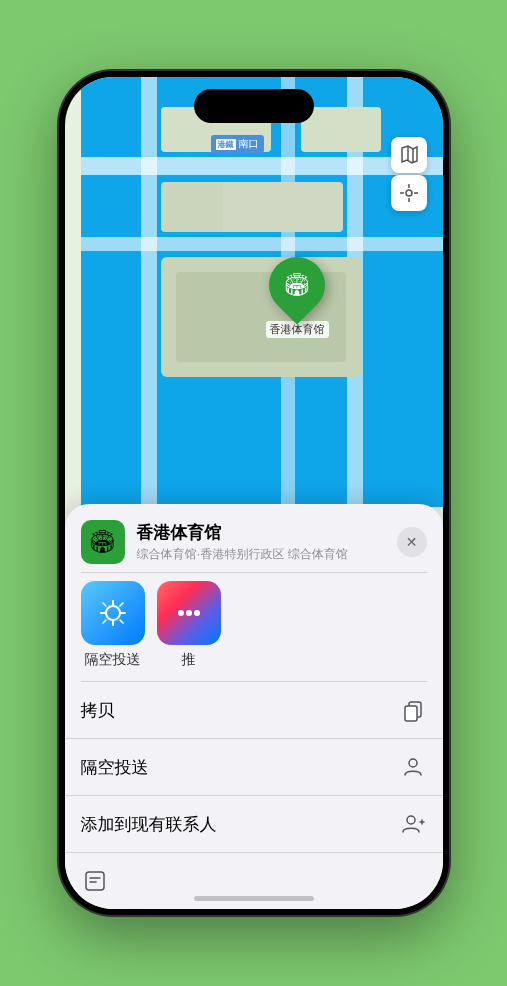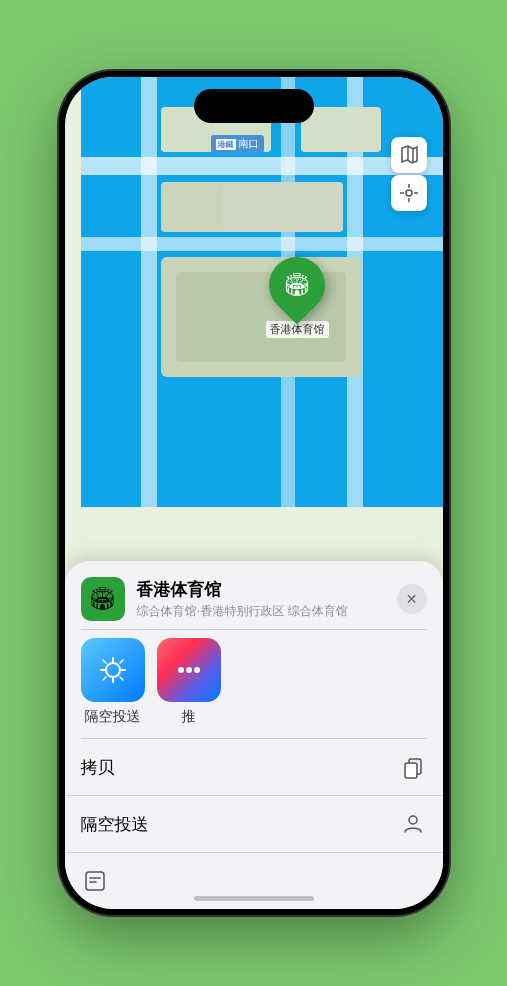--- a/index.html
+++ b/index.html
@@ -491,20 +491,31 @@
       <div class="action-row">
         <span class="action-label">隔空投送</span>
         <div class="action-icon">
           <svg width="24" height="24" viewBox="0 0 24 24">
               <circle cx="12" cy="8" r="4" stroke="#555" stroke-width="1.5" fill="none"></circle>
               <path d="M4 20 C4 15 20 15 20 20" stroke="#555" stroke-width="1.5" fill="none" stroke-linecap="round"></path>
             </svg>
         </div>
       </div>
 
+      <div class="action-row">
+        <span class="action-label">添加到现有联系人</span>
+        <div class="action-icon">
+          <svg width="24" height="24" viewBox="0 0 24 24">
+              <circle cx="10" cy="8" r="4" stroke="#555" stroke-width="1.5" fill="none"></circle>
+              <path d="M2 20 C2 15 18 15 18 20" stroke="#555" stroke-width="1.5" fill="none" stroke-linecap="round"></path>
+              <line x1="19" y1="10" x2="23" y2="10" stroke="#555" stroke-width="1.5" stroke-linecap="round"></line>
+              <line x1="21" y1="8" x2="21" y2="12" stroke="#555" stroke-width="1.5" stroke-linecap="round"></line>
+            </svg>
+        </div>
+      </div>
 
       <div class="action-row">
         <div class="action-icon">
           <svg width="24" height="24" viewBox="0 0 24 24">
               <rect x="3" y="3" width="18" height="18" rx="3" stroke="#555" stroke-width="1.5" fill="none"></rect>
               <line x1="7" y1="9" x2="17" y2="9" stroke="#555" stroke-width="1.5" stroke-linecap="round"></line>
               <line x1="7" y1="13" x2="13" y2="13" stroke="#555" stroke-width="1.5" stroke-linecap="round"></line>
             </svg>
         </div>
       </div>

